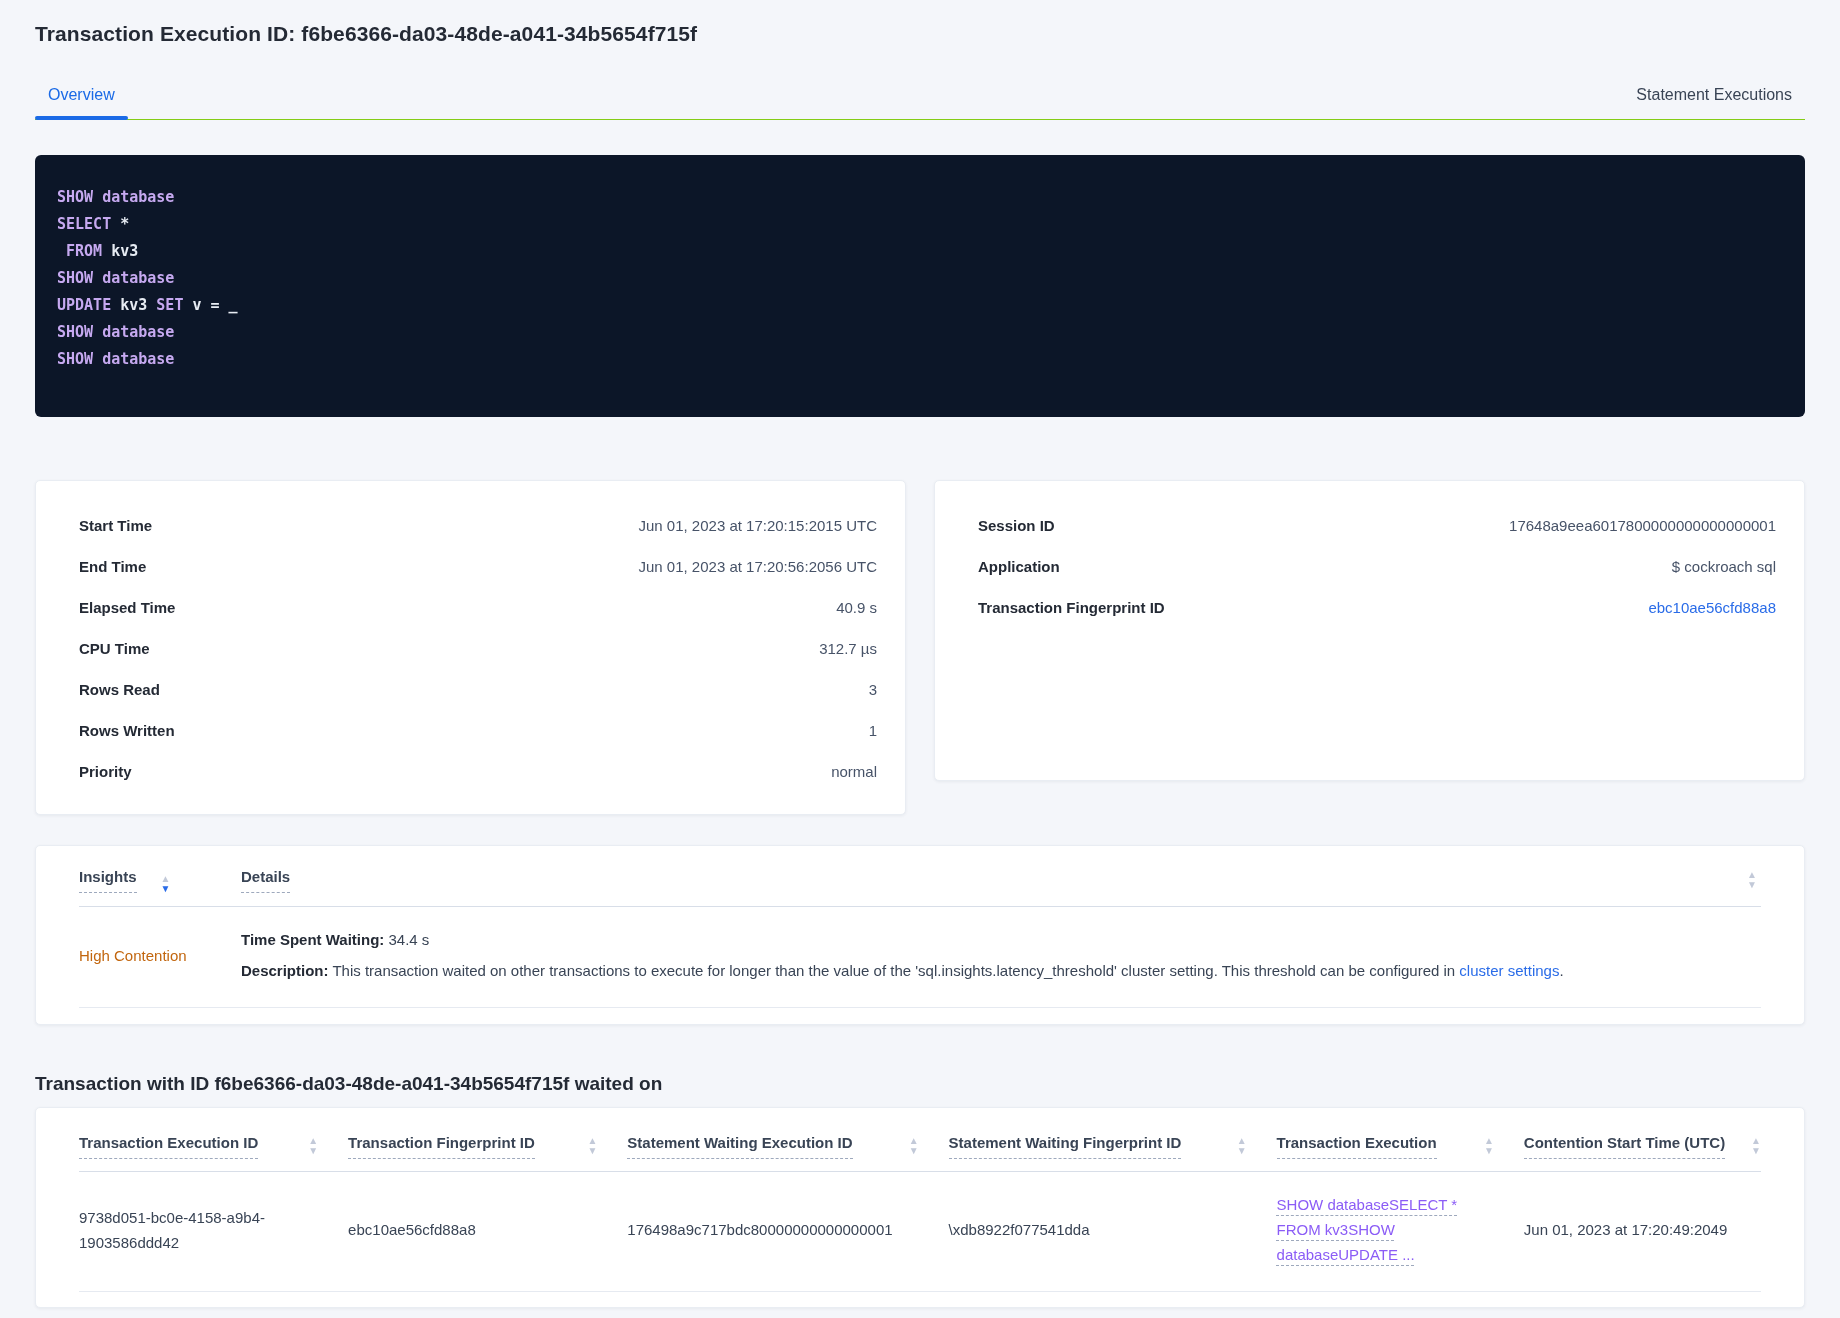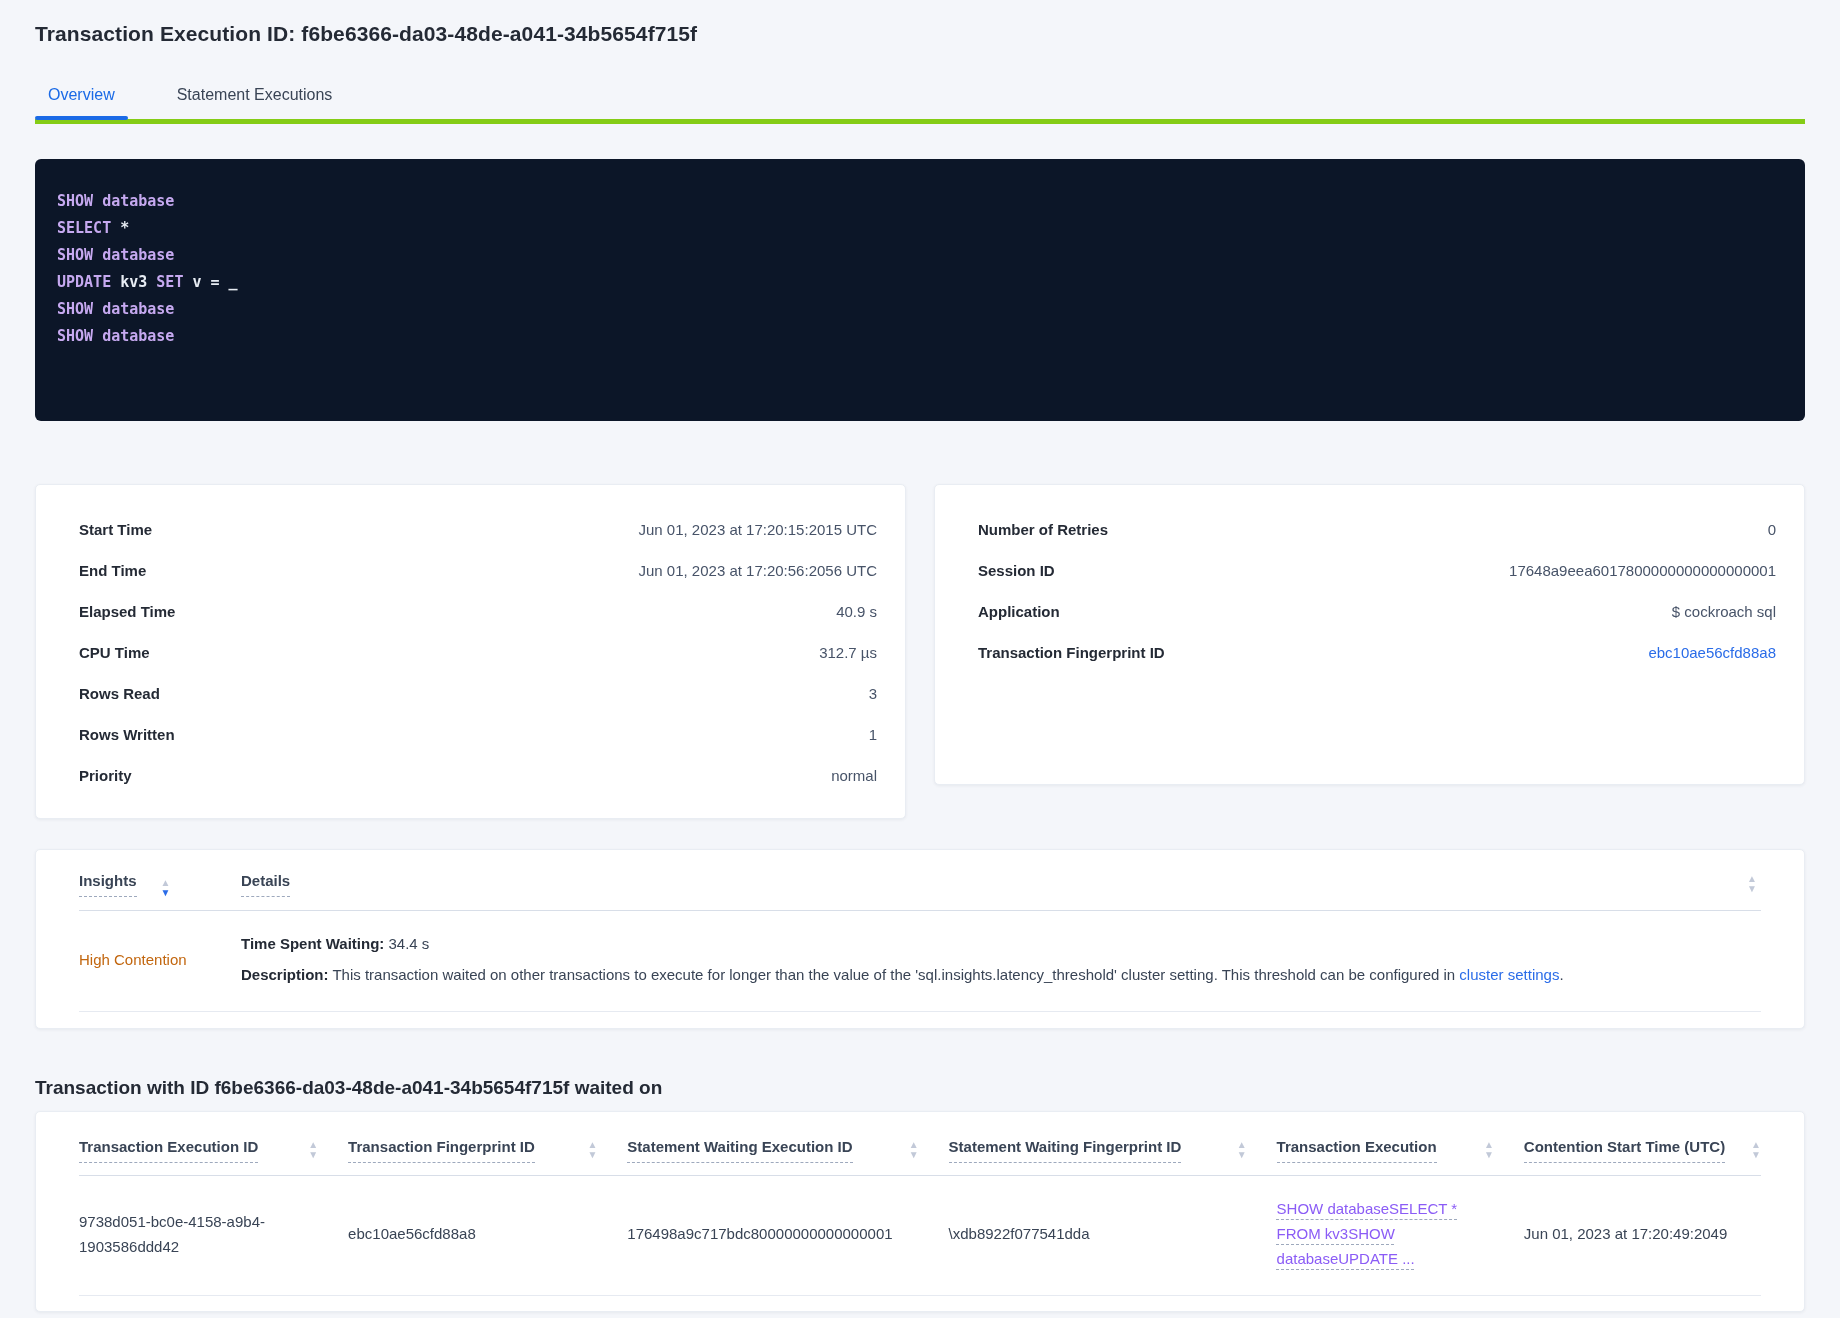--- a/index.html
+++ b/index.html
@@ -9,21 +9,21 @@
     font-family: "Liberation Sans", sans-serif;
     color: #242a35;
     overflow: hidden;
   }
   .page { padding: 22px 35px 0 35px; }
 
   
   .page-title { font-size: 21px; font-weight: 700; color: #242a35; letter-spacing: .1px; }
 
   
-  .tabs { display: flex; margin-top: 30px; border-bottom: 5px solid #84cc16; }
+  .tabs { display: flex; margin-top: 30px; border-bottom: 1px solid #84cc16; justify-content: space-between; }
   .tab {
     padding: 10px 13px 15px 13px; font-size: 16px; color: #394455;
     position: relative; cursor: pointer;
   }
   .tab + .tab { margin-left: 36px; }
   .tab.active { color: #1a6ae6; }
   .tab.active::after {
     content: ""; position: absolute; left: 0; right: 0; bottom: -1px;
     height: 4px; background: #1a6ae6; border-radius: 3px;
   }
@@ -107,20 +107,21 @@
   <h1 class="page-title">Transaction Execution ID: f6be6366-da03-48de-a041-34b5654f715f</h1>
 
   <div class="tabs">
     <div class="tab active">Overview</div>
     <div class="tab">Statement Executions</div>
   </div>
 
   <div class="sql-box">
       <div class="sql-line"><span class="kw">SHOW</span><span class="kw"> database</span></div>
       <div class="sql-line"><span class="kw">SELECT</span><span> *</span></div>
+      <div class="sql-line"><span class="kw"> FROM</span><span> kv3</span></div>
       <div class="sql-line"><span class="kw">SHOW</span><span class="kw"> database</span></div>
       <div class="sql-line"><span class="kw">UPDATE</span><span> kv3 </span><span class="kw">SET</span><span> v = _</span></div>
       <div class="sql-line"><span class="kw">SHOW</span><span class="kw"> database</span></div>
       <div class="sql-line"><span class="kw">SHOW</span><span class="kw"> database</span></div>
     </div>
 
   <div class="cards">
 
     <div class="card stat-card left">
       <div class="stat-row">
@@ -147,24 +148,20 @@
         <span class="stat-label">Rows Written</span>
         <span class="stat-value">1</span>
       </div>
       <div class="stat-row">
         <span class="stat-label">Priority</span>
         <span class="stat-value">normal</span>
       </div>
     </div>
 
     <div class="card stat-card right">
-      <div class="stat-row">
-        <span class="stat-label">Number of Retries</span>
-        <span class="stat-value">0</span>
-      </div>
       <div class="stat-row">
         <span class="stat-label">Session ID</span>
         <span class="stat-value">17648a9eea6017800000000000000001</span>
       </div>
       <div class="stat-row">
         <span class="stat-label">Application</span>
         <span class="stat-value">$ cockroach sql</span>
       </div>
       <div class="stat-row">
         <span class="stat-label">Transaction Fingerprint ID</span>

